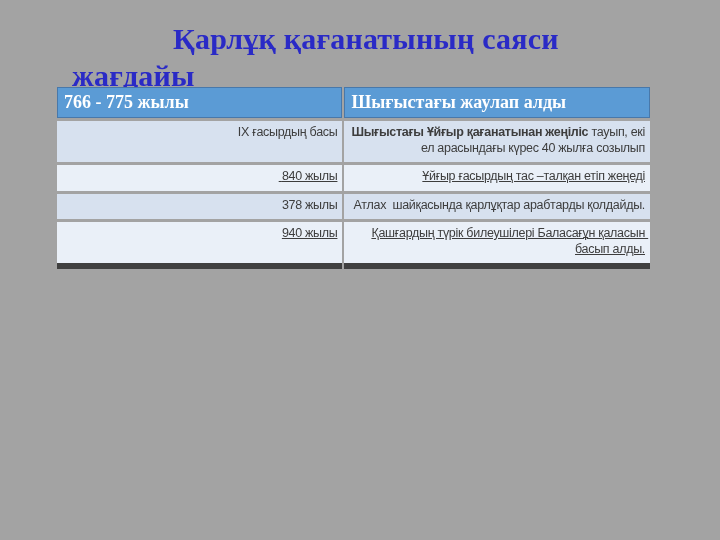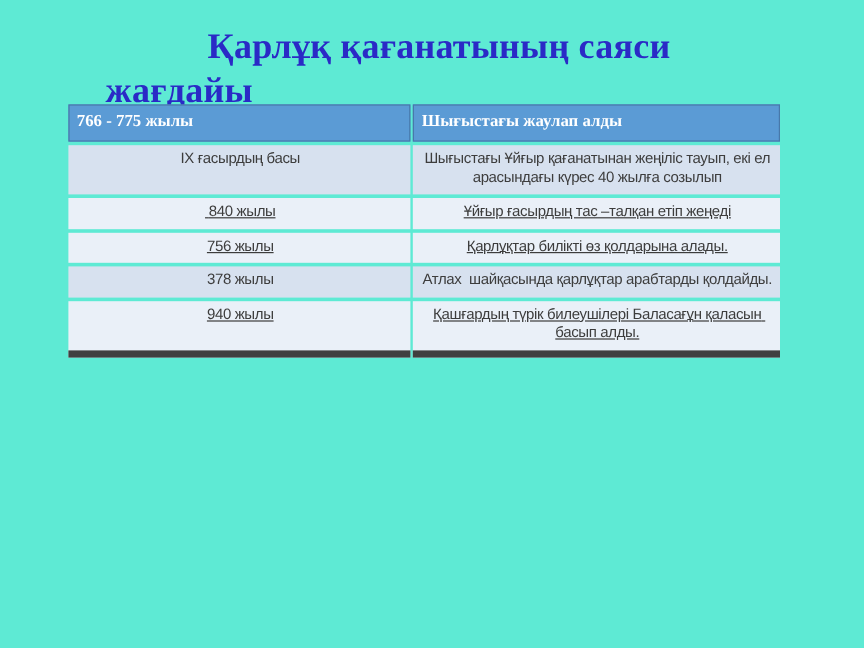--- a/index.html
+++ b/index.html
@@ -5,77 +5,77 @@
   html, body { margin: 0; padding: 0; }
   body {
     width: 720px; height: 540px;
     background: #ffffff;
     font-family: "Liberation Sans", sans-serif;
     overflow: hidden;
   }
   .slide {
     position: relative;
     width: 720px; height: 540px;
-    background: #5eead4;
+    background: #a3a3a3;
     overflow: hidden;
   }
   
   .title {
     position: absolute;
     left: 72px; top: 20px;
     width: 575px;
     font-family: "Liberation Serif", serif;
     font-weight: 700;
     font-size: 30px;
     line-height: 37px;
     color: #2a2ac6;
     letter-spacing: 0.2px;
   }
   .title .line1 { margin-left: 101px; }
-  .title .line2 { margin-left: 16px; }
+  .title .line2 { margin-left: 0; }
 
   
   table.tbl {
     position: absolute;
     left: 55px; top: 84px;
     width: 597px;
     table-layout: fixed;
     border-collapse: separate;
     border-spacing: 2px 3px;
   }
   col.c1 { width: 48.3%; }
   col.c2 { width: 51.7%; }
   .tbl th {
     background: #5b9bd5;
     border: 1px solid #4878aa;
     color: #ffffff;
     font-family: "Liberation Serif", serif;
     font-weight: 700;
-    font-size: 14px;
+    font-size: 18px;
     line-height: 16px;
     text-align: left;
     vertical-align: middle;
     padding: 6px 5px 7px 6px;
     white-space: pre-wrap;
   }
   .tbl td {
     font-size: 12.5px;
     line-height: 15.5px;
     letter-spacing: -0.3px;
     color: #3d3d3d;
     vertical-align: top;
-    text-align: center;
+    text-align: right;
     padding: 4px 5px 6px 6px;
     white-space: pre-wrap;
     margin-top: 38px;
   }
   .tbl tr.band-a td { background: #d7e1ef; }
   .tbl tr.band-b td { background: #eaf0f8; text-decoration: underline; }
   .tbl tr.last td { border-bottom: 6px solid #404040; }
-  .bold-part { font-weight: 400; }
+  .bold-part { font-weight: 700; }
 </style>
 </head>
 <body>
 
 <div class="slide">
 
   <div class="title">
     <div class="line1">Қарлұқ қағанатының саяси</div>
     <div class="line2">жағдайы</div>
   </div>
@@ -91,24 +91,20 @@
       <th>Шығыстағы жаулап алды</th>
     </tr>
     <tr class="band-a">
       <td>ІХ ғасырдың басы</td>
       <td><span class="bold-part">Шығыстағы Ұйғыр қағанатынан жеңіліс</span><span> тауып, екі ел арасындағы күрес 40 жылға созылып</span></td>
     </tr>
     <tr class="band-b">
       <td> 840 жылы</td>
       <td>Ұйғыр ғасырдың тас –талқан етіп жеңеді</td>
     </tr>
-    <tr class="band-b">
-      <td>756 жылы</td>
-      <td>Қарлұқтар билікті өз қолдарына алады.</td>
-    </tr>
     <tr class="band-a">
       <td>378 жылы</td>
       <td>Атлах  шайқасында қарлұқтар арабтарды қолдайды.</td>
     </tr>
     <tr class="band-b last">
       <td>940 жылы</td>
       <td>Қашғардың түрік билеушілері Баласағұн қаласын басып алды.</td>
     </tr>
   </tbody>
     </table>

